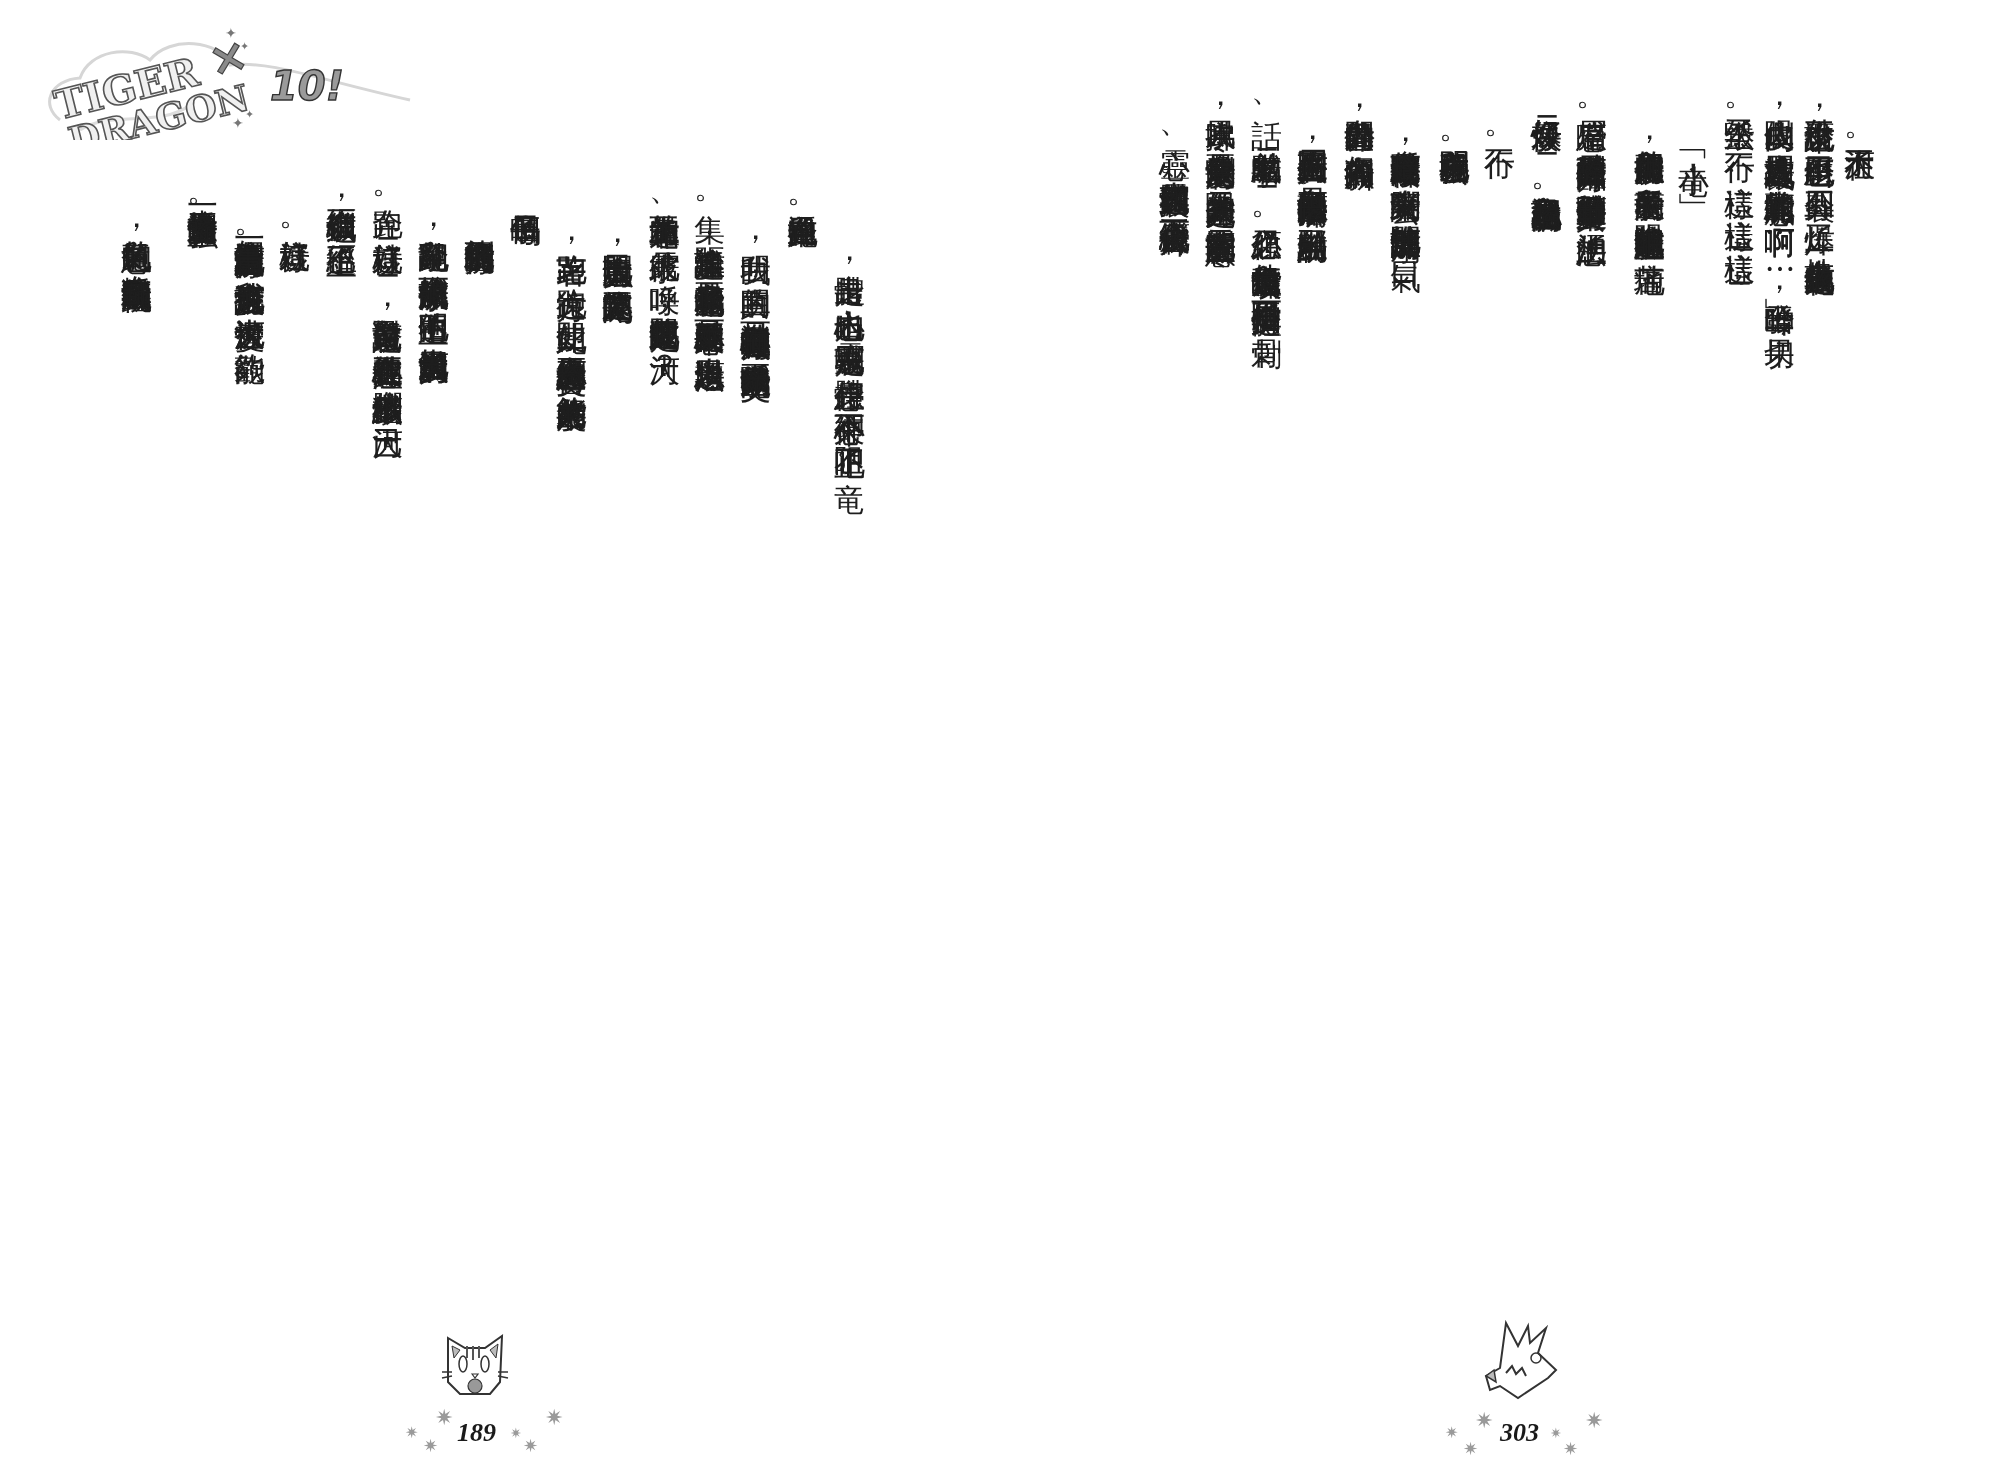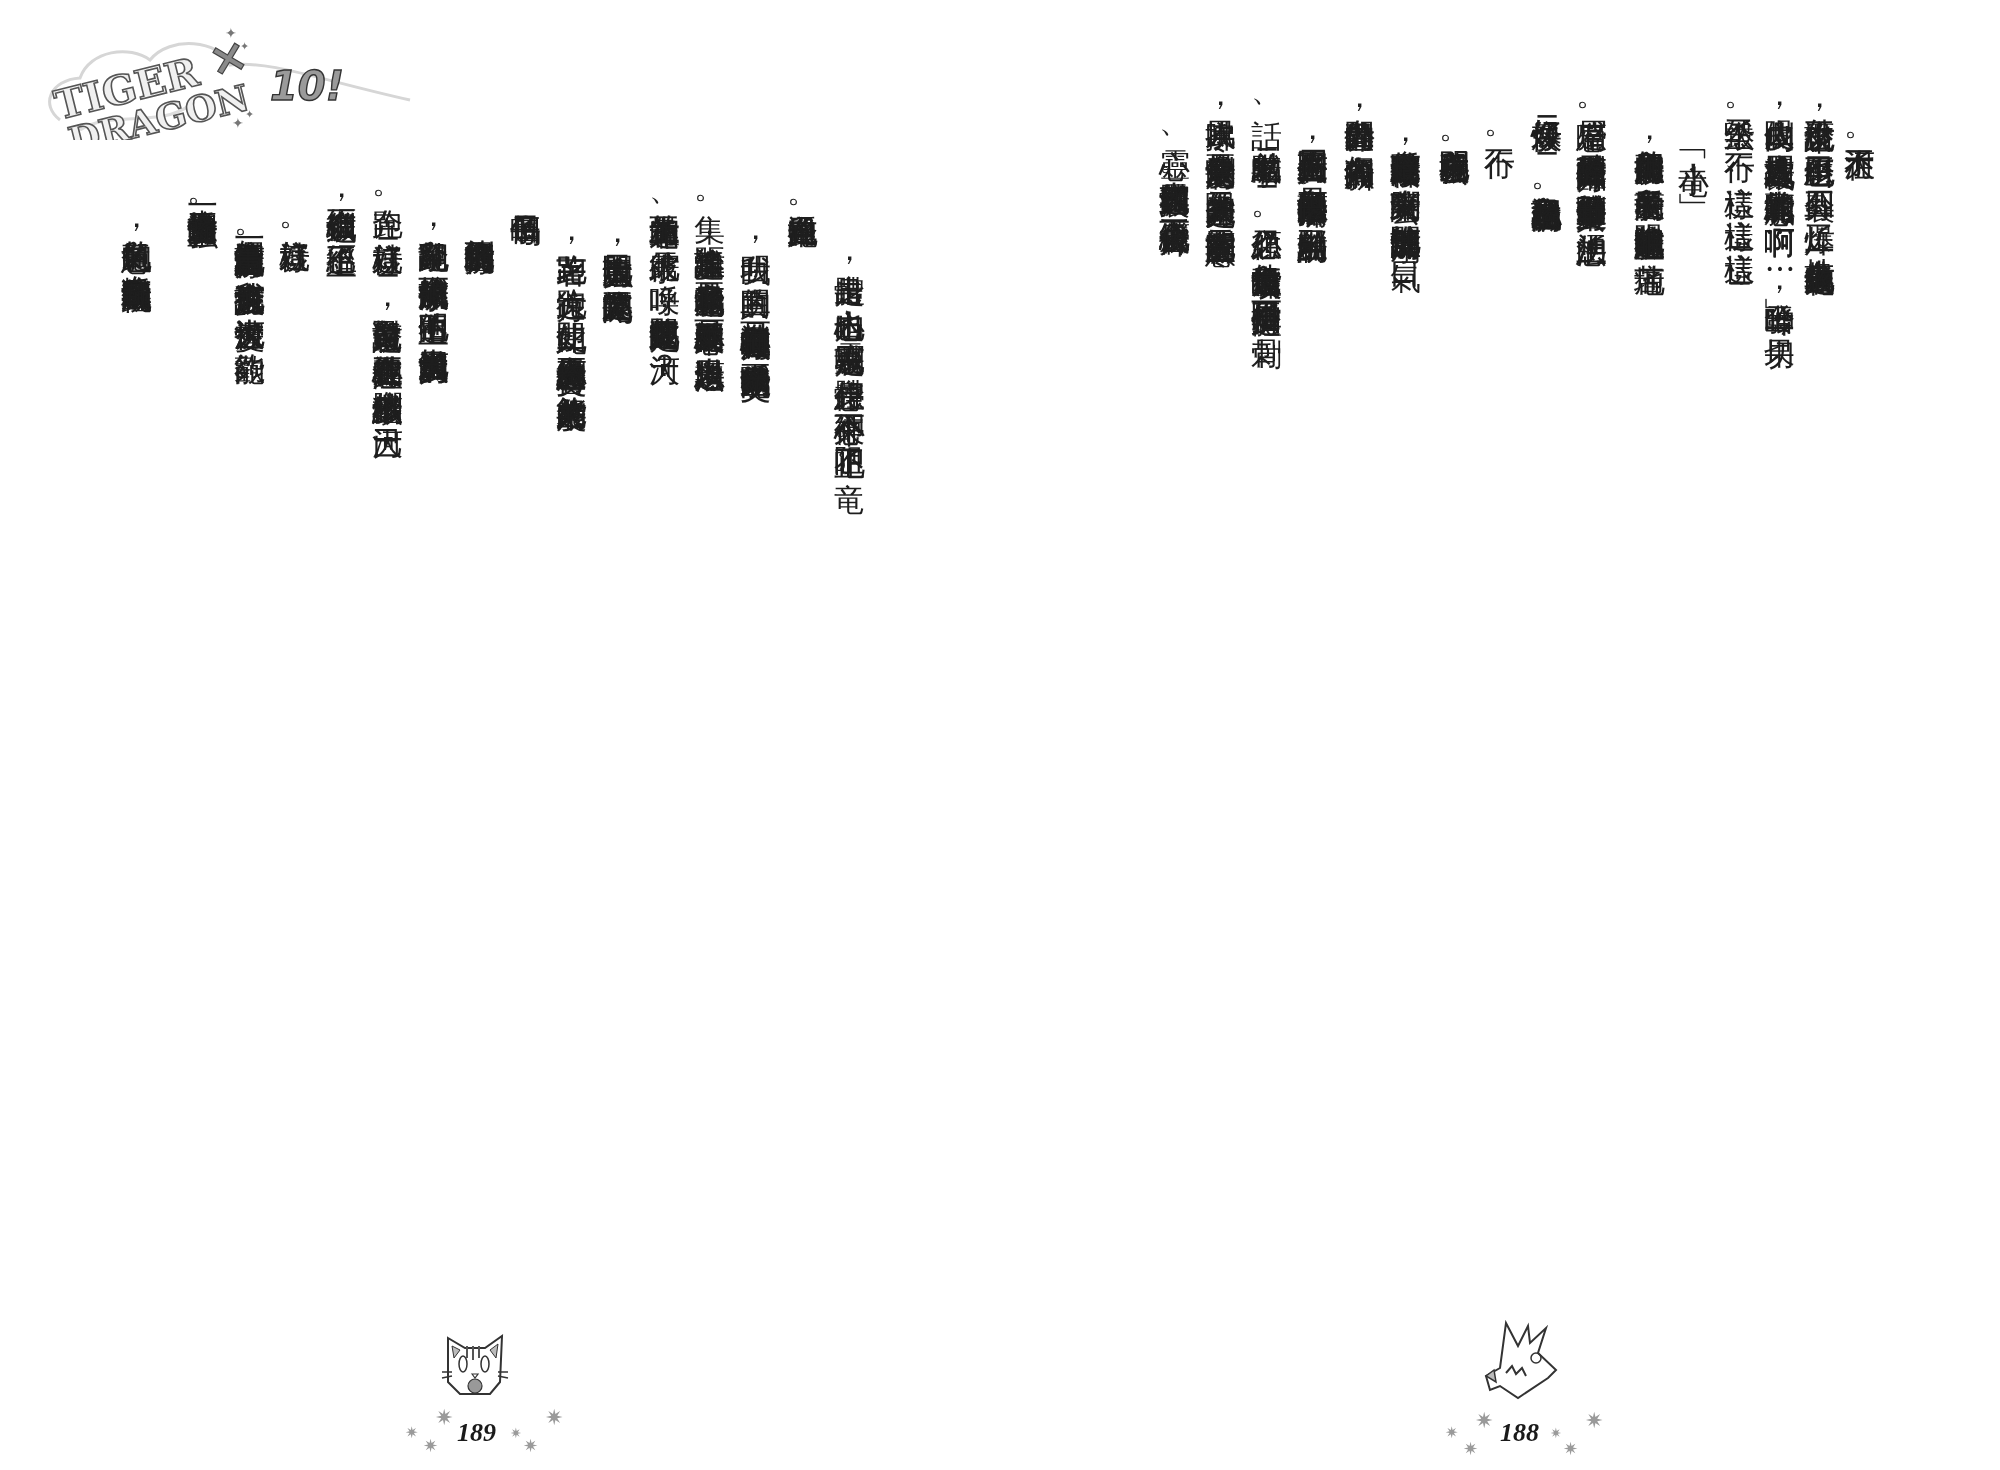--- a/index.html
+++ b/index.html
@@ -77,21 +77,21 @@
     <div class="stars" style="left:445px; top:1410px;">
       <svg width="200" height="50" viewBox="0 0 200 50" fill="#9a9a9a">
         <text x="0" y="28" font-size="16">✷</text>
         <text x="30" y="18" font-size="22">✷</text>
         <text x="18" y="45" font-size="18">✷</text>
         <text x="105" y="28" font-size="14">✷</text>
         <text x="140" y="18" font-size="22">✷</text>
         <text x="118" y="45" font-size="18">✷</text>
       </svg>
     </div>
-    <div class="folio" style="left:500px; top:1418px;">188</div>
+    <div class="folio" style="left:500px; top:1418px;">303</div>
   </div>
 
   <div class="page page-left">
     <div class="col" style="left:830px; top:250px;">身體出走，內心也出走，靈魂喊著別走。身體想停止，心卻停不下來。阻止不了吧。竜</div>
     <div class="col" style="left:783px; top:190px;">兒逕自在風中奔跑。</div>
     <div class="col" style="left:736px; top:230px;">我明白，真的明白，可是淌血的心裡卻在瘋狂呼喊大河。呼喊希望兩人的世界能夠交</div>
     <div class="col" style="left:690px; top:190px;">集。無論距離多遙遠，只要有愛就能相通嗎？可是被奪走的心要不回來。以人類思考無法追</div>
     <div class="col" style="left:645px; top:190px;">上的力量互相靠近、彼此需求、呼喚。即使如此妳還是要走嗎，大河？</div>
     <div class="col" style="left:598px; top:230px;">甩開這股強大力量，妳還是要跑開嗎？</div>
     <div class="col" style="left:552px; top:230px;">跑著跑著，跑往遠方。即使如此，總有一天兩人的世界終將交會，能夠一起共度未來的</div>

